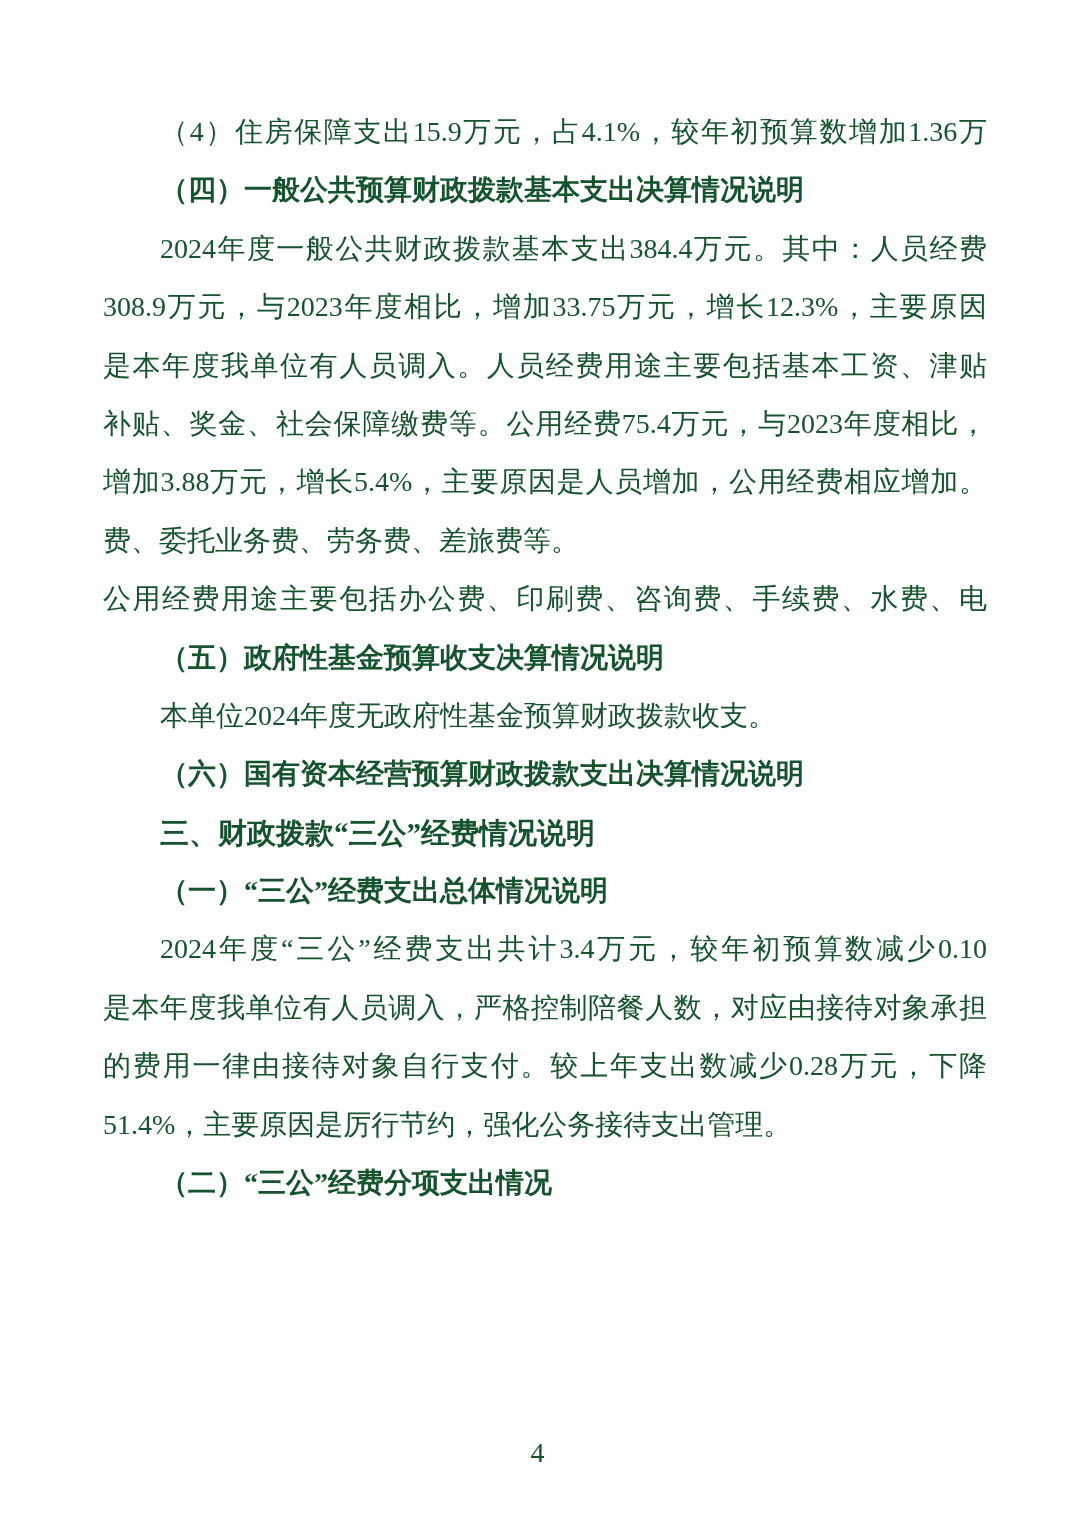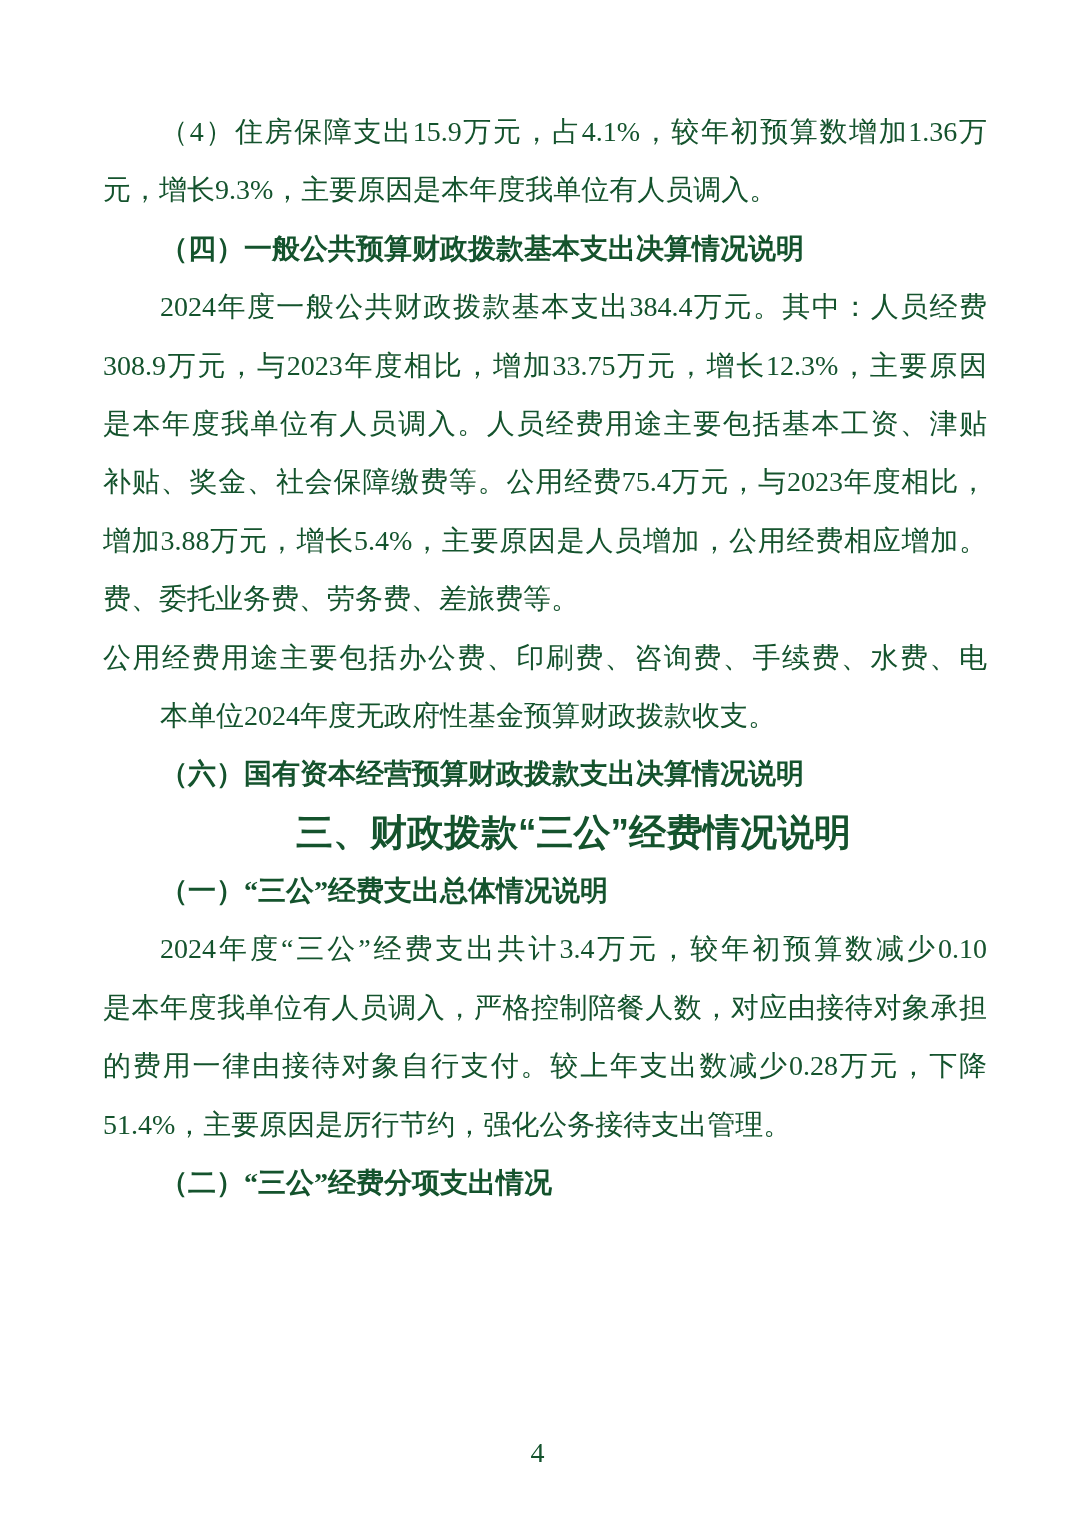--- a/index.html
+++ b/index.html
@@ -38,52 +38,51 @@
   }
   .line.body {
     font-family: "Liberation Serif", "DejaVu Serif", serif;
     font-weight: 400;
   }
   .line.heading-kai {
     font-family: "Liberation Serif", "DejaVu Serif", serif;
     font-weight: 700;
   }
   .line.heading-hei {
-    font-family: Liberation Sans, sans-serif;
+    font-family: Liberation Serif, serif;
     font-weight: 700;
-    font-size: 37px;
-    text-align: center;
+    font-size: 29px;
   }
   .footer {
     position: absolute;
     left: 0;
     top: 1435px;
     width: 1075px;
     height: 36px;
     line-height: 36px;
     text-align: center;
     font-size: 28px;
     font-family: "Liberation Serif", "DejaVu Serif", serif;
   }
 </style>
 </head>
 <body>
 
 <div class="page" style="background: rgb(255, 255, 255); color: #14532d;">
   <div class="content">
       <div class="line body indent fill">（4）住房保障支出15.9万元，占4.1%，较年初预算数增加1.36万</div>
-      <div class="line body">元，增长9.3%，主要原因是本年度我单位有人员调入。</div>
       <div class="line heading-kai indent">（四）一般公共预算财政拨款基本支出决算情况说明</div>
       <div class="line body indent fill">2024年度一般公共财政拨款基本支出384.4万元。其中：人员经费</div>
       <div class="line body fill">308.9万元，与2023年度相比，增加33.75万元，增长12.3%，主要原因</div>
       <div class="line body fill">是本年度我单位有人员调入。人员经费用途主要包括基本工资、津贴</div>
       <div class="line body fill">补贴、奖金、社会保障缴费等。公用经费75.4万元，与2023年度相比，</div>
       <div class="line body fill">增加3.88万元，增长5.4%，主要原因是人员增加，公用经费相应增加。</div>
       <div class="line body">费、委托业务费、劳务费、差旅费等。</div>
       <div class="line body fill">公用经费用途主要包括办公费、印刷费、咨询费、手续费、水费、电</div>
+      <div class="line heading-kai indent">（五）政府性基金预算收支决算情况说明</div>
       <div class="line body indent">本单位2024年度无政府性基金预算财政拨款收支。</div>
       <div class="line heading-kai indent">（六）国有资本经营预算财政拨款支出决算情况说明</div>
       <div class="line heading-hei indent">三、财政拨款“三公”经费情况说明</div>
       <div class="line heading-kai indent">（一）“三公”经费支出总体情况说明</div>
       <div class="line body indent fill">2024年度“三公”经费支出共计3.4万元，较年初预算数减少0.10</div>
       <div class="line body fill">是本年度我单位有人员调入，严格控制陪餐人数，对应由接待对象承担</div>
       <div class="line body fill">的费用一律由接待对象自行支付。较上年支出数减少0.28万元，下降</div>
       <div class="line body">51.4%，主要原因是厉行节约，强化公务接待支出管理。</div>
       <div class="line heading-kai indent">（二）“三公”经费分项支出情况</div>
     </div>

